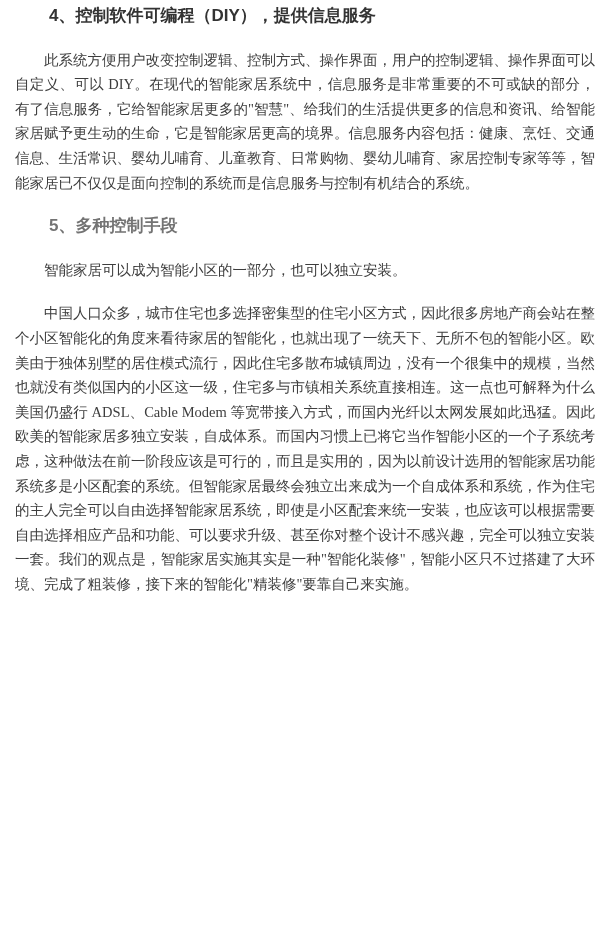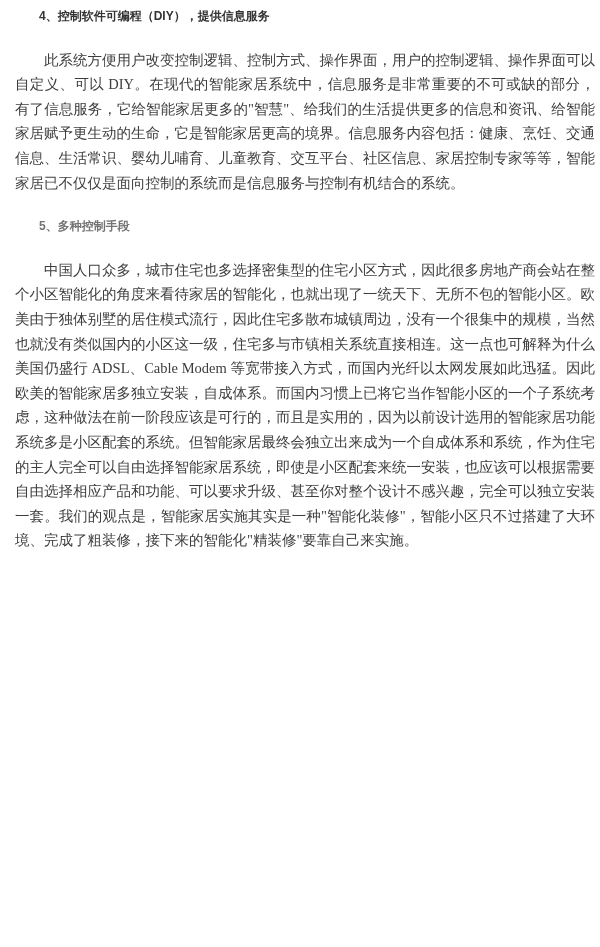--- a/index.html
+++ b/index.html
@@ -27,32 +27,33 @@
     text-align: justify;
     text-indent: 2em;
     word-break: break-all;
   }
   .doc-paragraph.no-indent {
     text-indent: 0;
   }
   .doc-heading {
     margin: 2px 0;
     font-family: "Liberation Sans", "DejaVu Sans", sans-serif;
-    font-size: 12px;
+    font-size: 17px;
     font-weight: bold;
     text-indent: 2em;
     color: #333333;
   }
   .doc-body > :first-child {
     margin-top: 0;
   }
 </style>
 </head>
 <body>
 
 <div class="page" style="background: rgb(255, 255, 255); color: rgb(61, 61, 61);">
   <div class="doc-body">
       <h3 class="doc-heading" style="color: rgb(51, 51, 51);">4、控制软件可编程（DIY），提供信息服务</h3>
-      <p class="doc-paragraph">此系统方便用户改变控制逻辑、控制方式、操作界面，用户的控制逻辑、操作界面可以自定义、可以 DIY。在现代的智能家居系统中，信息服务是非常重要的不可或缺的部分，有了信息服务，它给智能家居更多的"智慧"、给我们的生活提供更多的信息和资讯、给智能家居赋予更生动的生命，它是智能家居更高的境界。信息服务内容包括：健康、烹饪、交通信息、生活常识、婴幼儿哺育、儿童教育、交互平台、社区信息、家居控制专家等等，智能家居已不仅仅是面向控制的系统而是信息服务与控制有机结合的系统。</p>
+      <p class="doc-paragraph">此系统方便用户改变控制逻辑、控制方式、操作界面，用户的控制逻辑、操作界面可以自定义、可以 DIY。在现代的智能家居系统中，信息服务是非常重要的不可或缺的部分，有了信息服务，它给智能家居更多的"智慧"、给我们的生活提供更多的信息和资讯、给智能家居赋予更生动的生命，它是智能家居更高的境界。信息服务内容包括：健康、烹饪、交通信息、生活常识、婴幼儿哺育、儿童教育、日常购物、婴幼儿哺育、家居控制专家等等，智能家居已不仅仅是面向控制的系统而是信息服务与控制有机结合的系统。</p>
       <h3 class="doc-heading" style="color: #737373;">5、多种控制手段</h3>
+      <p class="doc-paragraph">智能家居可以成为智能小区的一部分，也可以独立安装。</p>
       <p class="doc-paragraph">中国人口众多，城市住宅也多选择密集型的住宅小区方式，因此很多房地产商会站在整个小区智能化的角度来看待家居的智能化，也就出现了一统天下、无所不包的智能小区。欧美由于独体别墅的居住模式流行，因此住宅多散布城镇周边，没有一个很集中的规模，当然也就没有类似国内的小区这一级，住宅多与市镇相关系统直接相连。这一点也可解释为什么美国仍盛行 ADSL、Cable Modem 等宽带接入方式，而国内光纤以太网发展如此迅猛。因此欧美的智能家居多独立安装，自成体系。而国内习惯上已将它当作智能小区的一个子系统考虑，这种做法在前一阶段应该是可行的，而且是实用的，因为以前设计选用的智能家居功能系统多是小区配套的系统。但智能家居最终会独立出来成为一个自成体系和系统，作为住宅的主人完全可以自由选择智能家居系统，即使是小区配套来统一安装，也应该可以根据需要自由选择相应产品和功能、可以要求升级、甚至你对整个设计不感兴趣，完全可以独立安装一套。我们的观点是，智能家居实施其实是一种"智能化装修"，智能小区只不过搭建了大环境、完成了粗装修，接下来的智能化"精装修"要靠自己来实施。</p>
     </div>
 </div>
 
 </body></html>

